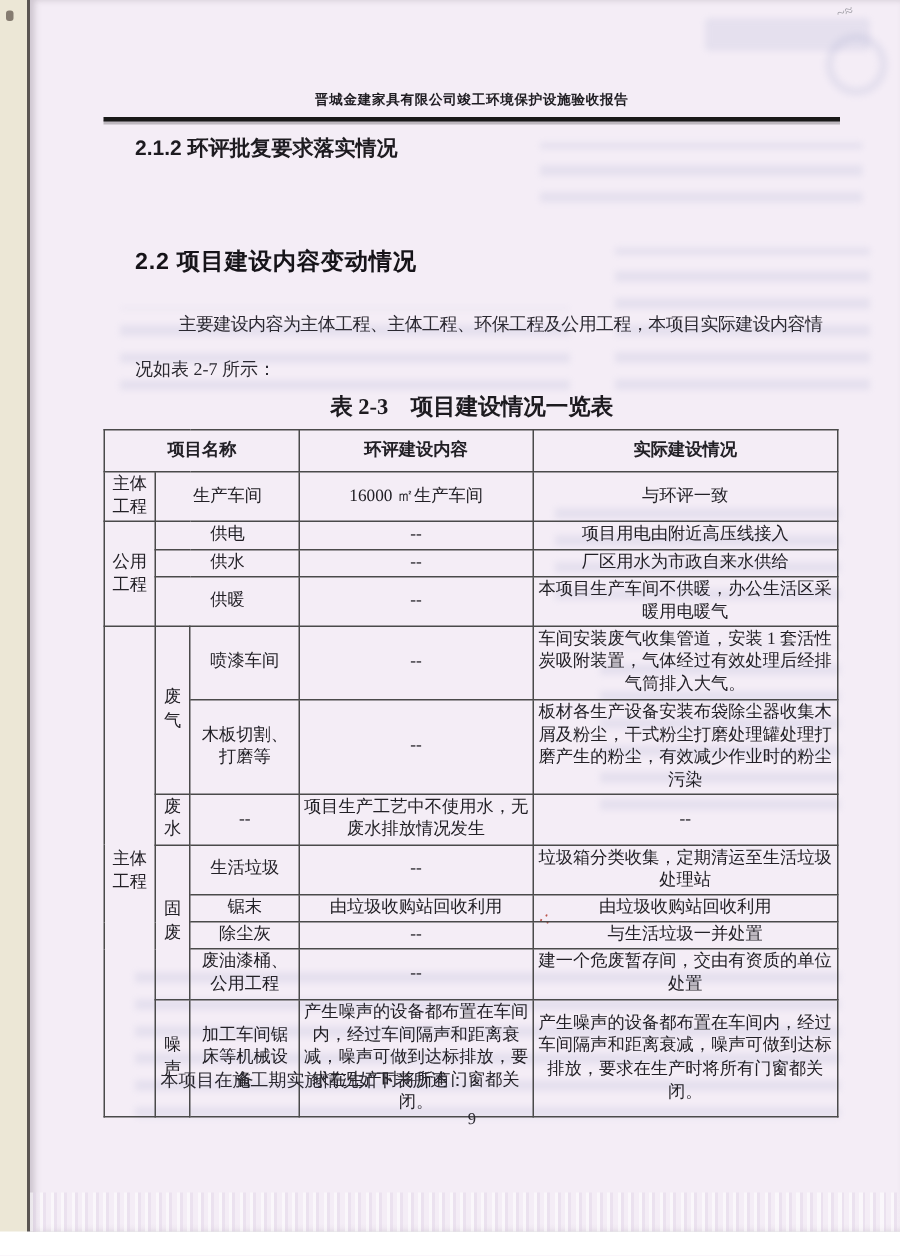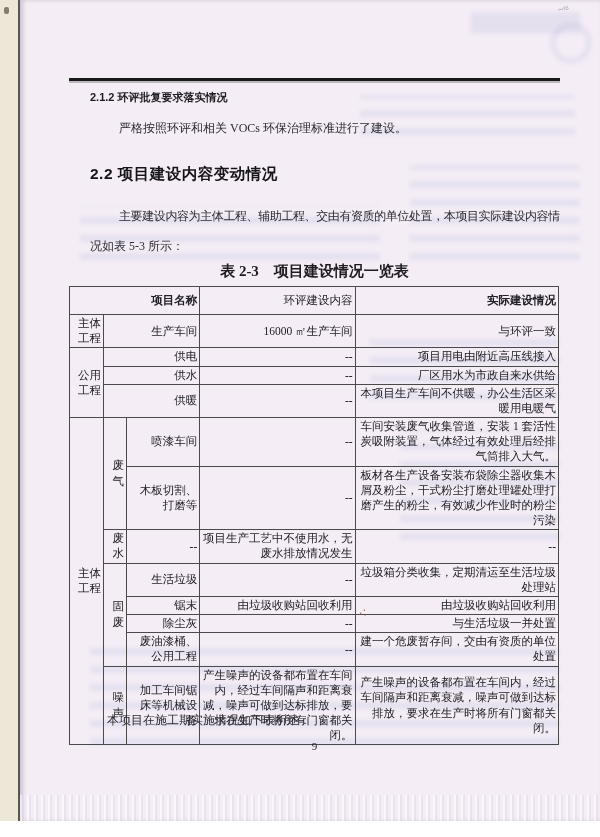--- a/index.html
+++ b/index.html
@@ -49,21 +49,21 @@
     position:absolute;left:50px;width:489px;top:60px;
     text-align:center;font-size:9px;font-weight:bold;letter-spacing:.5px;color:#1f1d22;
   }
   .header-rule{
     position:absolute;left:49px;top:78px;width:491px;height:3px;
     background:#191919;box-shadow:0 2px 0 rgba(25,25,25,.25);
   }
   .h-small{
     position:absolute;left:70px;top:90px;
     font-family:"Liberation Sans","DejaVu Sans",sans-serif;
-    font-size:11px;font-weight:bold;color:#1d1b20;
+    font-size:14px;font-weight:bold;color:#1d1b20;
   }
   .body-line{position:absolute;font-size:12px;color:#2a2830;}
   .p212{left:99px;top:120px;}
   .h-big{
     position:absolute;left:70px;
     font-family:"Liberation Sans","DejaVu Sans",sans-serif;
     font-size:15.5px;font-weight:bold;color:#161419;letter-spacing:.5px;
   }
   .h22{top:164px;}
   .p22a{left:99px;top:208px;letter-spacing:-0.4px;}
@@ -72,21 +72,21 @@
     position:absolute;left:50px;width:489px;top:262px;text-align:center;
     font-size:15px;font-weight:bold;color:#1d1b20;
   }
   table.doc{
     position:absolute;left:49px;top:286px;width:490px;
     border-collapse:collapse;table-layout:fixed;
     font-size:11.5px;line-height:1.32;color:#222026;
   }
   table.doc td{
     border:1px solid var(--table-border);
-    text-align:right;vertical-align:middle;
+    text-align:center;vertical-align:middle;
     padding:1px 2px;overflow:hidden;
   }
   table.doc{border:1.5px solid #3c3c3c;}
   .h23{top:670px;}
   .p23{left:87px;top:712px;}
   .pagenum{
     position:absolute;left:50px;width:489px;top:740px;text-align:center;
     font-size:11px;color:#2a2830;
   }
 </style>
@@ -103,43 +103,43 @@
     <div class="bleed bleed-circle" style="left:530px;top:22px;width:42px;height:42px;"></div>
     <div class="bleed bleed-bar" style="left:340px;top:95px;width:215px;height:40px;"></div>
     <div class="bleed bleed-bar" style="left:390px;top:165px;width:170px;height:95px;"></div>
     <div class="bleed bleed-bar" style="left:60px;top:205px;width:300px;height:55px;"></div>
     <div class="bleed bleed-bar" style="left:350px;top:330px;width:190px;height:70px;"></div>
     <div class="bleed bleed-bar" style="left:380px;top:430px;width:160px;height:110px;"></div>
     <div class="bleed bleed-bar" style="left:70px;top:645px;width:470px;height:100px;"></div>
     <span class="pen-mark" style="left:538px;top:3px;">~≈</span>
     <span class="red-mark" style="left:340px;top:606px;">∴</span>
 
+    <div class="header-title">晋城金建家具有限公司竣工环境保护设施验收报告</div>
     <div class="header-rule"></div>
 
     <div class="h-small">2.1.2 环评批复要求落实情况</div>
-    <div class="body-line p212">严格按照环评和相关 VOCs 环保治理标准进行了建设。</div>
 
     <div class="h-big h22">2.2 项目建设内容变动情况</div>
-    <div class="body-line p22a">主要建设内容为主体工程、辅助工程、交由有资质的单位处置，本项目实际建设内容情</div>
-    <div class="body-line p22b">况如表 5-3 所示：</div>
+    <div class="body-line p22a">主要建设内容为主体工程、主体工程、环保工程及公用工程，本项目实际建设内容情</div>
+    <div class="body-line p22b">况如表 2-7 所示：</div>
 
     <div class="tbl-caption">表 2-3　项目建设情况一览表</div>
 
     <table class="doc">
       <colgroup>
         <col style="width:34px">
           <col style="width:23px">
           <col style="width:73px">
         <col style="width:155px">
           <col style="width:203px">
       </colgroup>
       <tbody>
         <tr style="height:28px">
           <td colspan="3" style="font-weight:bold">项目名称</td>
-          <td style="font-weight:normal">环评建设内容</td>
+          <td style="font-weight:bold">环评建设内容</td>
           <td style="font-weight:bold">实际建设情况</td>
         </tr>
         <tr style="height:26px">
           <td>主体工程</td>
           <td colspan="2">生产车间</td>
           <td>16000 ㎡生产车间</td>
           <td>与环评一致</td>
         </tr>
         <tr style="height:17px">
           <td rowspan="3">公用工程</td>

